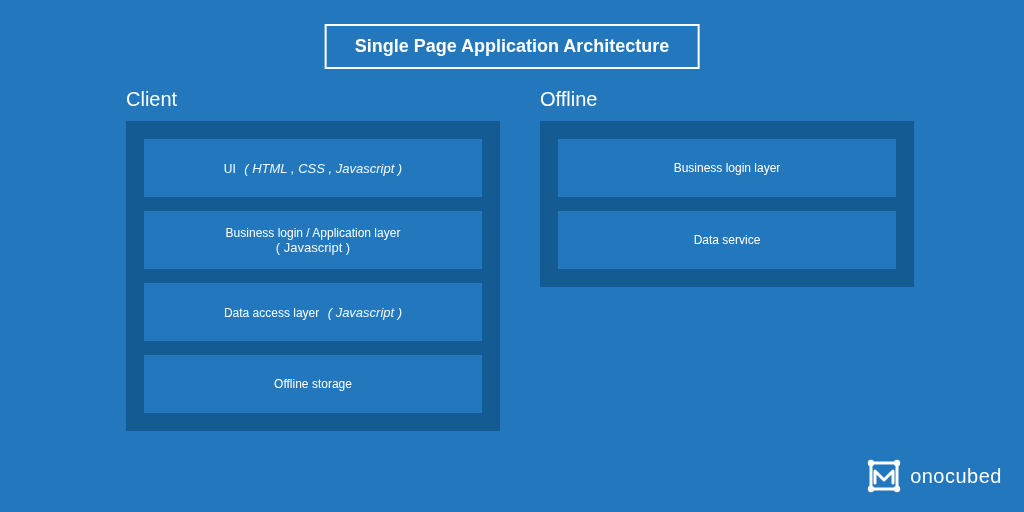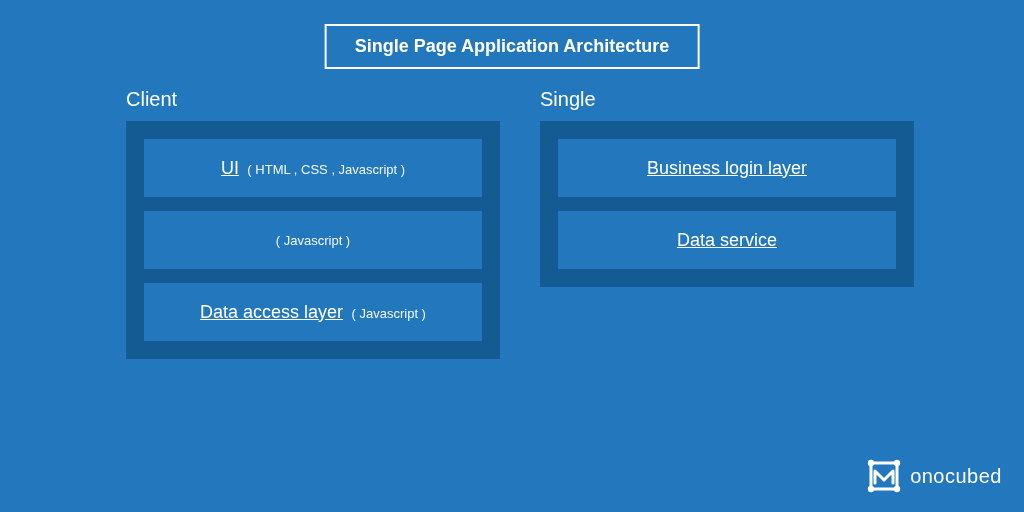--- a/index.html
+++ b/index.html
@@ -51,32 +51,31 @@
       display: flex;
       align-items: center;
       justify-content: center;
       flex-direction: column;
       text-align: center;
       color: #ffffff;
       padding: 10px 8px;
       min-height: 58px;
     }
     .layer .main {
-      font-size: 18px;
+      font-size: 12px;
       font-weight: 500;
-      text-decoration: underline;
     }
     .layer .sub {
       font-size: 13px;
       font-weight: 400;
       opacity: 0.95;
     }
     .layer-row { white-space: nowrap; }
     .layer-row .main { display:inline; }
-    .layer-row .sub { display:inline; margin-left: 4px; }
+    .layer-row .sub { display:inline; margin-left: 4px; font-style: italic; }
     .brand {
       position: absolute;
       right: 22px;
       bottom: 18px;
       display: flex;
       align-items: center;
       gap: 8px;
       justify-content: center;
     }
     .brand-text {
@@ -98,33 +97,37 @@
   <div class="col">
     <div class="col-label">Client</div>
     <div class="col-box">
       <div class="layer">
         <div class="layer-row">
           <span class="main">UI</span>
           <span class="sub">( HTML , CSS , Javascript )</span>
         </div>
       </div>
       <div class="layer">
+        <span class="main">Business  login / Application layer</span>
         <span class="sub">( Javascript )</span>
       </div>
       <div class="layer">
         <div class="layer-row">
           <span class="main">Data access layer</span>
           <span class="sub">( Javascript )</span>
         </div>
       </div>
+      <div class="layer">
+        <span class="main">Offline storage</span>
+      </div>
     </div>
   </div>
 
   <div class="col">
-    <div class="col-label">Single</div>
+    <div class="col-label">Offline</div>
     <div class="col-box">
       <div class="layer">
         <span class="main">Business login layer</span>
       </div>
       <div class="layer">
         <span class="main">Data service</span>
       </div>
     </div>
   </div>
 

